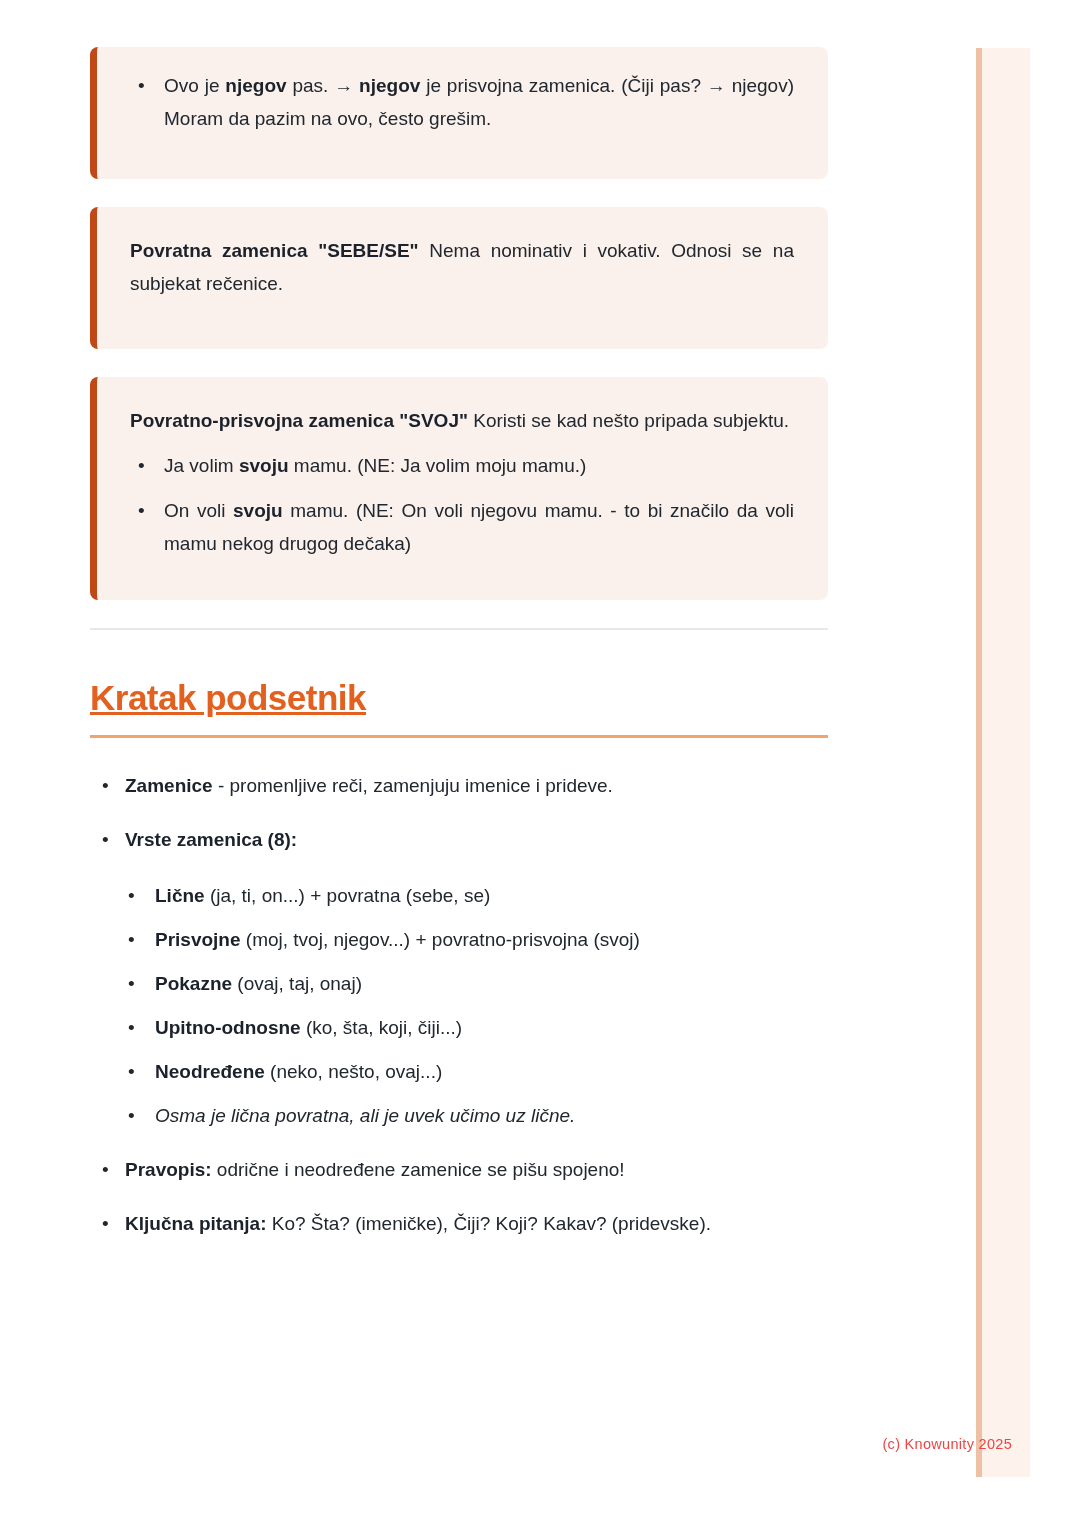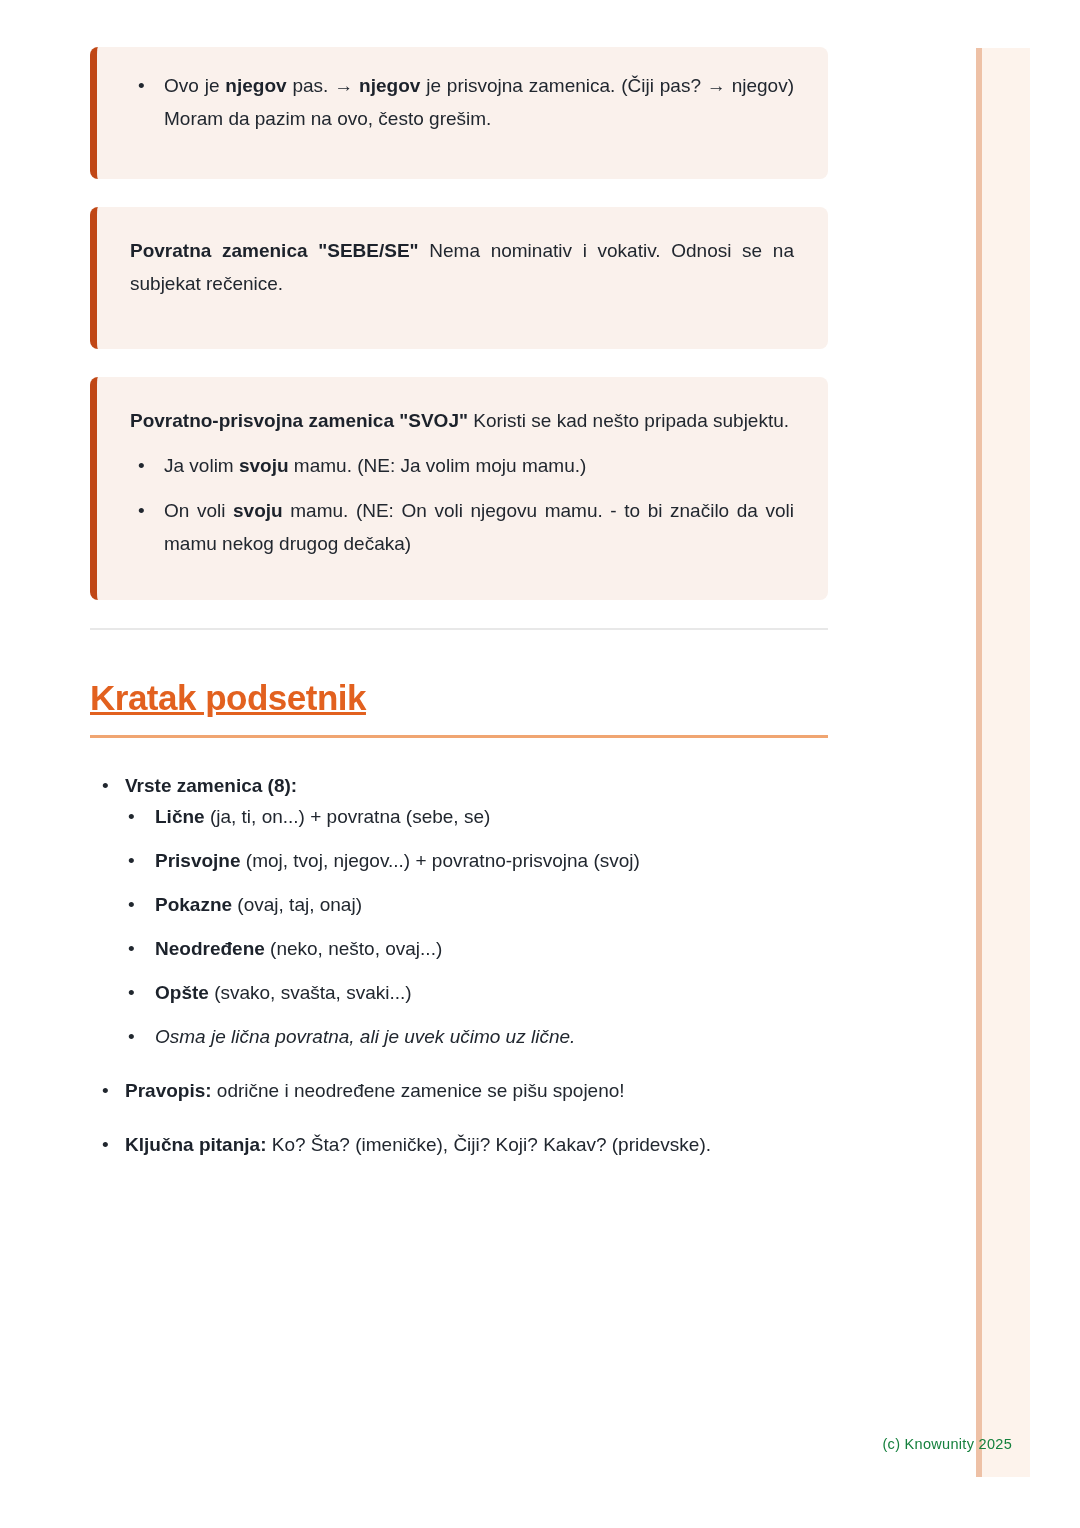--- a/index.html
+++ b/index.html
@@ -93,40 +93,40 @@
     position: relative;
     padding-left: 35px;
     margin-bottom: 23px;
   }
   .main-list > li::before {
     content: "•";
     position: absolute;
     left: 12px; top: 0;
     color: #21272f;
   }
-  .sub-list { list-style: none; }
+  .sub-list { list-style: none; margin-top: 25px; }
   .sub-list > li {
     position: relative;
     padding-left: 30px;
     margin-bottom: 13px;
   }
   .sub-list > li::before {
     content: "•";
     position: absolute;
     left: 3px; top: 0;
     color: #21272f;
   }
   em { }
 
   .footer {
     position: absolute;
     top: 1436px;
     right: 68px;
     font-size: 14.5px;
-    color: #15803d;
+    color: #ef4444;
     z-index: 2;
     letter-spacing: 0.3px;
   }
 </style>
 </head>
 <body>
 
 <div class="stripe-line"></div>
 <div class="stripe-panel"></div>
 
@@ -148,26 +148,27 @@
         </ul>
       </div>
     </section>
 
   <hr class="divider">
 
   <h1 class="heading">Kratak podsetnik</h1>
   <div class="heading-underline"></div>
 
   <ul id="summary-list" class="main-list">
+      <li><strong>Zamenice</strong><span> - promenljive reči, zamenjuju imenice i prideve.</span></li>
       <li><strong>Vrste zamenica (8):</strong><ul class="sub-list">
           <li><strong>Lične</strong><span> (ja, ti, on...) + povratna (sebe, se)</span></li>
           <li><strong>Prisvojne</strong><span> (moj, tvoj, njegov...) + povratno-prisvojna (svoj)</span></li>
           <li><strong>Pokazne</strong><span> (ovaj, taj, onaj)</span></li>
+          <li><strong>Upitno-odnosne</strong><span> (ko, šta, koji, čiji...)</span></li>
           <li><strong>Neodređene</strong><span> (neko, nešto, ovaj...)</span></li>
-          <li><strong>Opšte</strong><span> (svako, svašta, svaki...)</span></li>
           <li><em>Osma je lična povratna, ali je uvek učimo uz lične.</em></li>
         </ul></li>
       <li><strong>Pravopis:</strong><span> odrične i neodređene zamenice se pišu spojeno!</span></li>
       <li><strong>Ključna pitanja:</strong><span> Ko? Šta? (imeničke), Čiji? Koji? Kakav? (pridevske).</span></li>
     </ul>
 </main>
 
 <div class="footer">(c) Knowunity 2025</div>
 
 </body></html>

